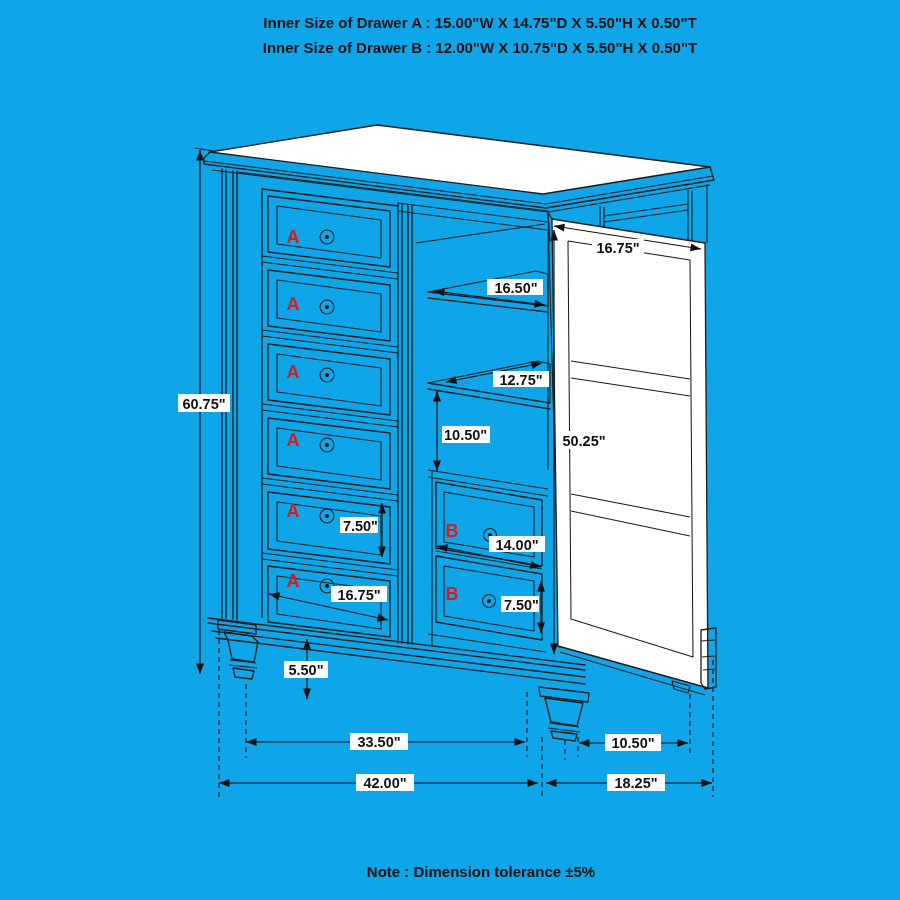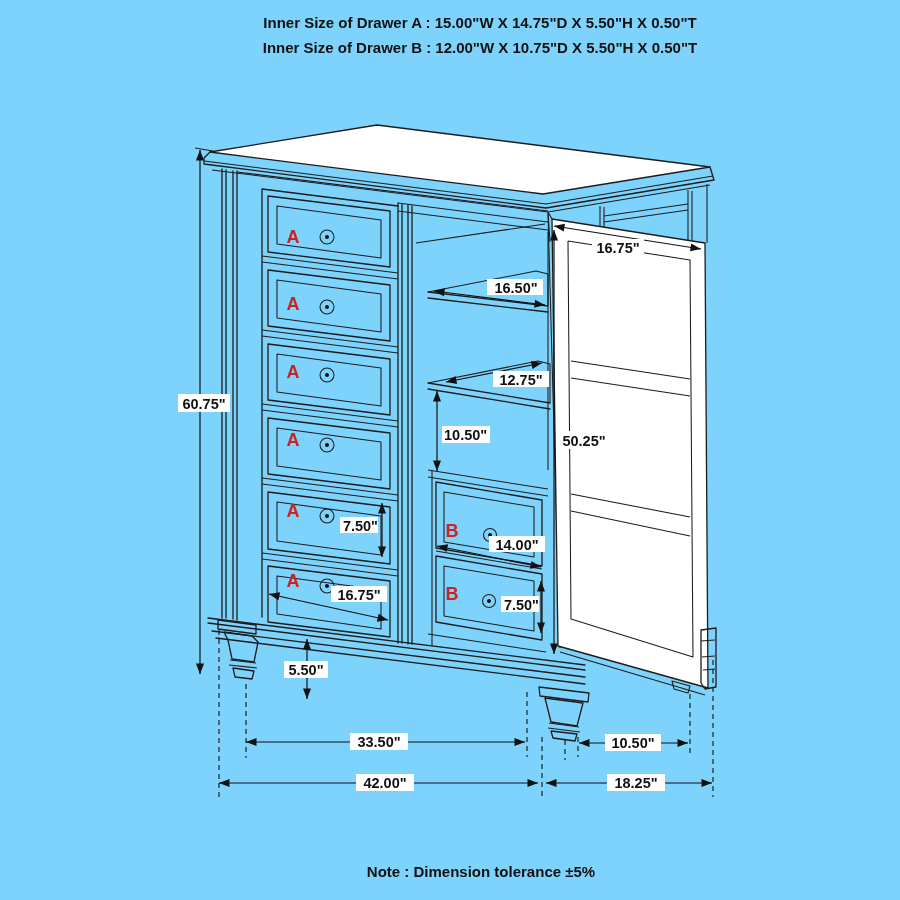--- a/index.html
+++ b/index.html
@@ -1,16 +1,16 @@
 <!DOCTYPE html>
 <html><head>
 <meta charset="utf-8">
 <style>
   html,body{margin:0;padding:0;background:#ffffff;}
-  .stage{width:900px;height:900px;position:relative;background:#7dd3fc;font-family:"Liberation Sans",sans-serif;}
+  .stage{width:900px;height:900px;position:relative;background:#0ea5e9;font-family:"Liberation Sans",sans-serif;}
   svg{display:block;}
   text{font-family:"Liberation Sans",sans-serif;fill:#111;}
   .hdr{font-size:15px;font-weight:bold;}
   .dim{font-size:14.5px;font-weight:bold;}
   .red{font-size:18px;font-weight:bold;fill:#cc2222;}
   .note{font-size:15px;font-weight:bold;}
   .ln{stroke:#1c1c1c;stroke-width:1.3;fill:none;stroke-linecap:round;stroke-linejoin:round;}
   .thin{stroke:#1c1c1c;stroke-width:1.05;fill:none;stroke-linejoin:round;}
   .fillw{fill:#ffffff;stroke:#1c1c1c;stroke-width:1.3;stroke-linejoin:round;}
   .dimln{stroke:#111;stroke-width:1.2;fill:none;}

